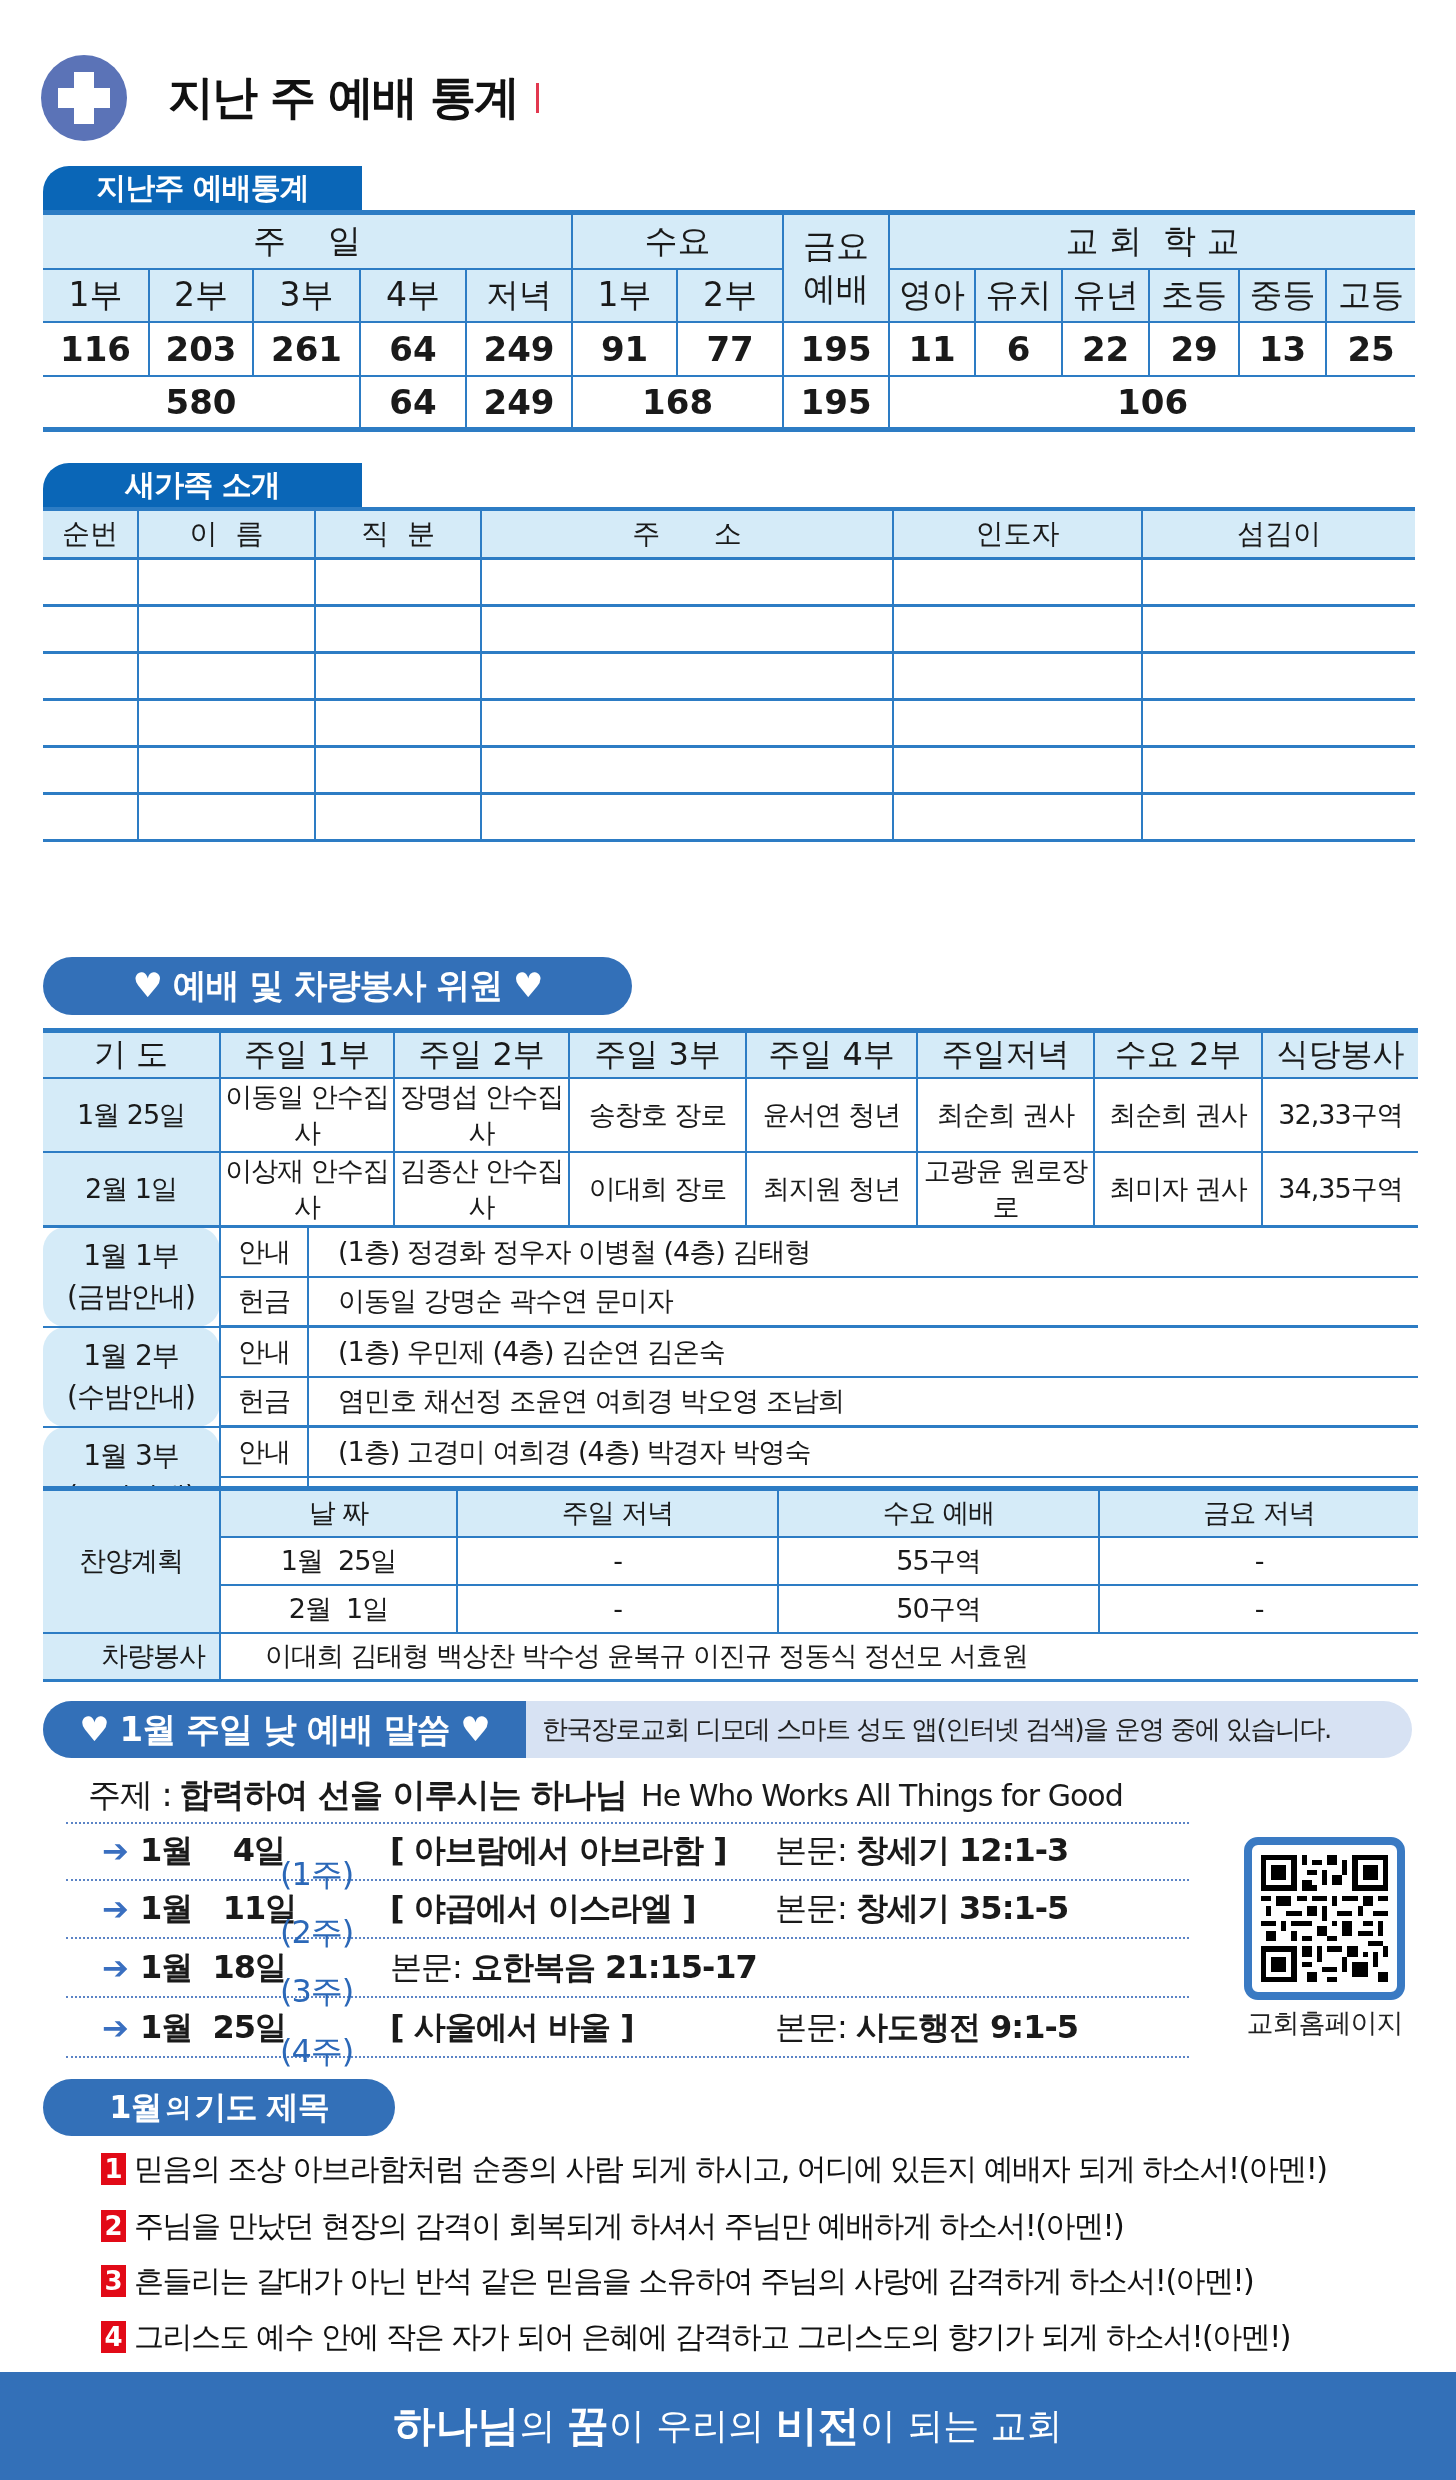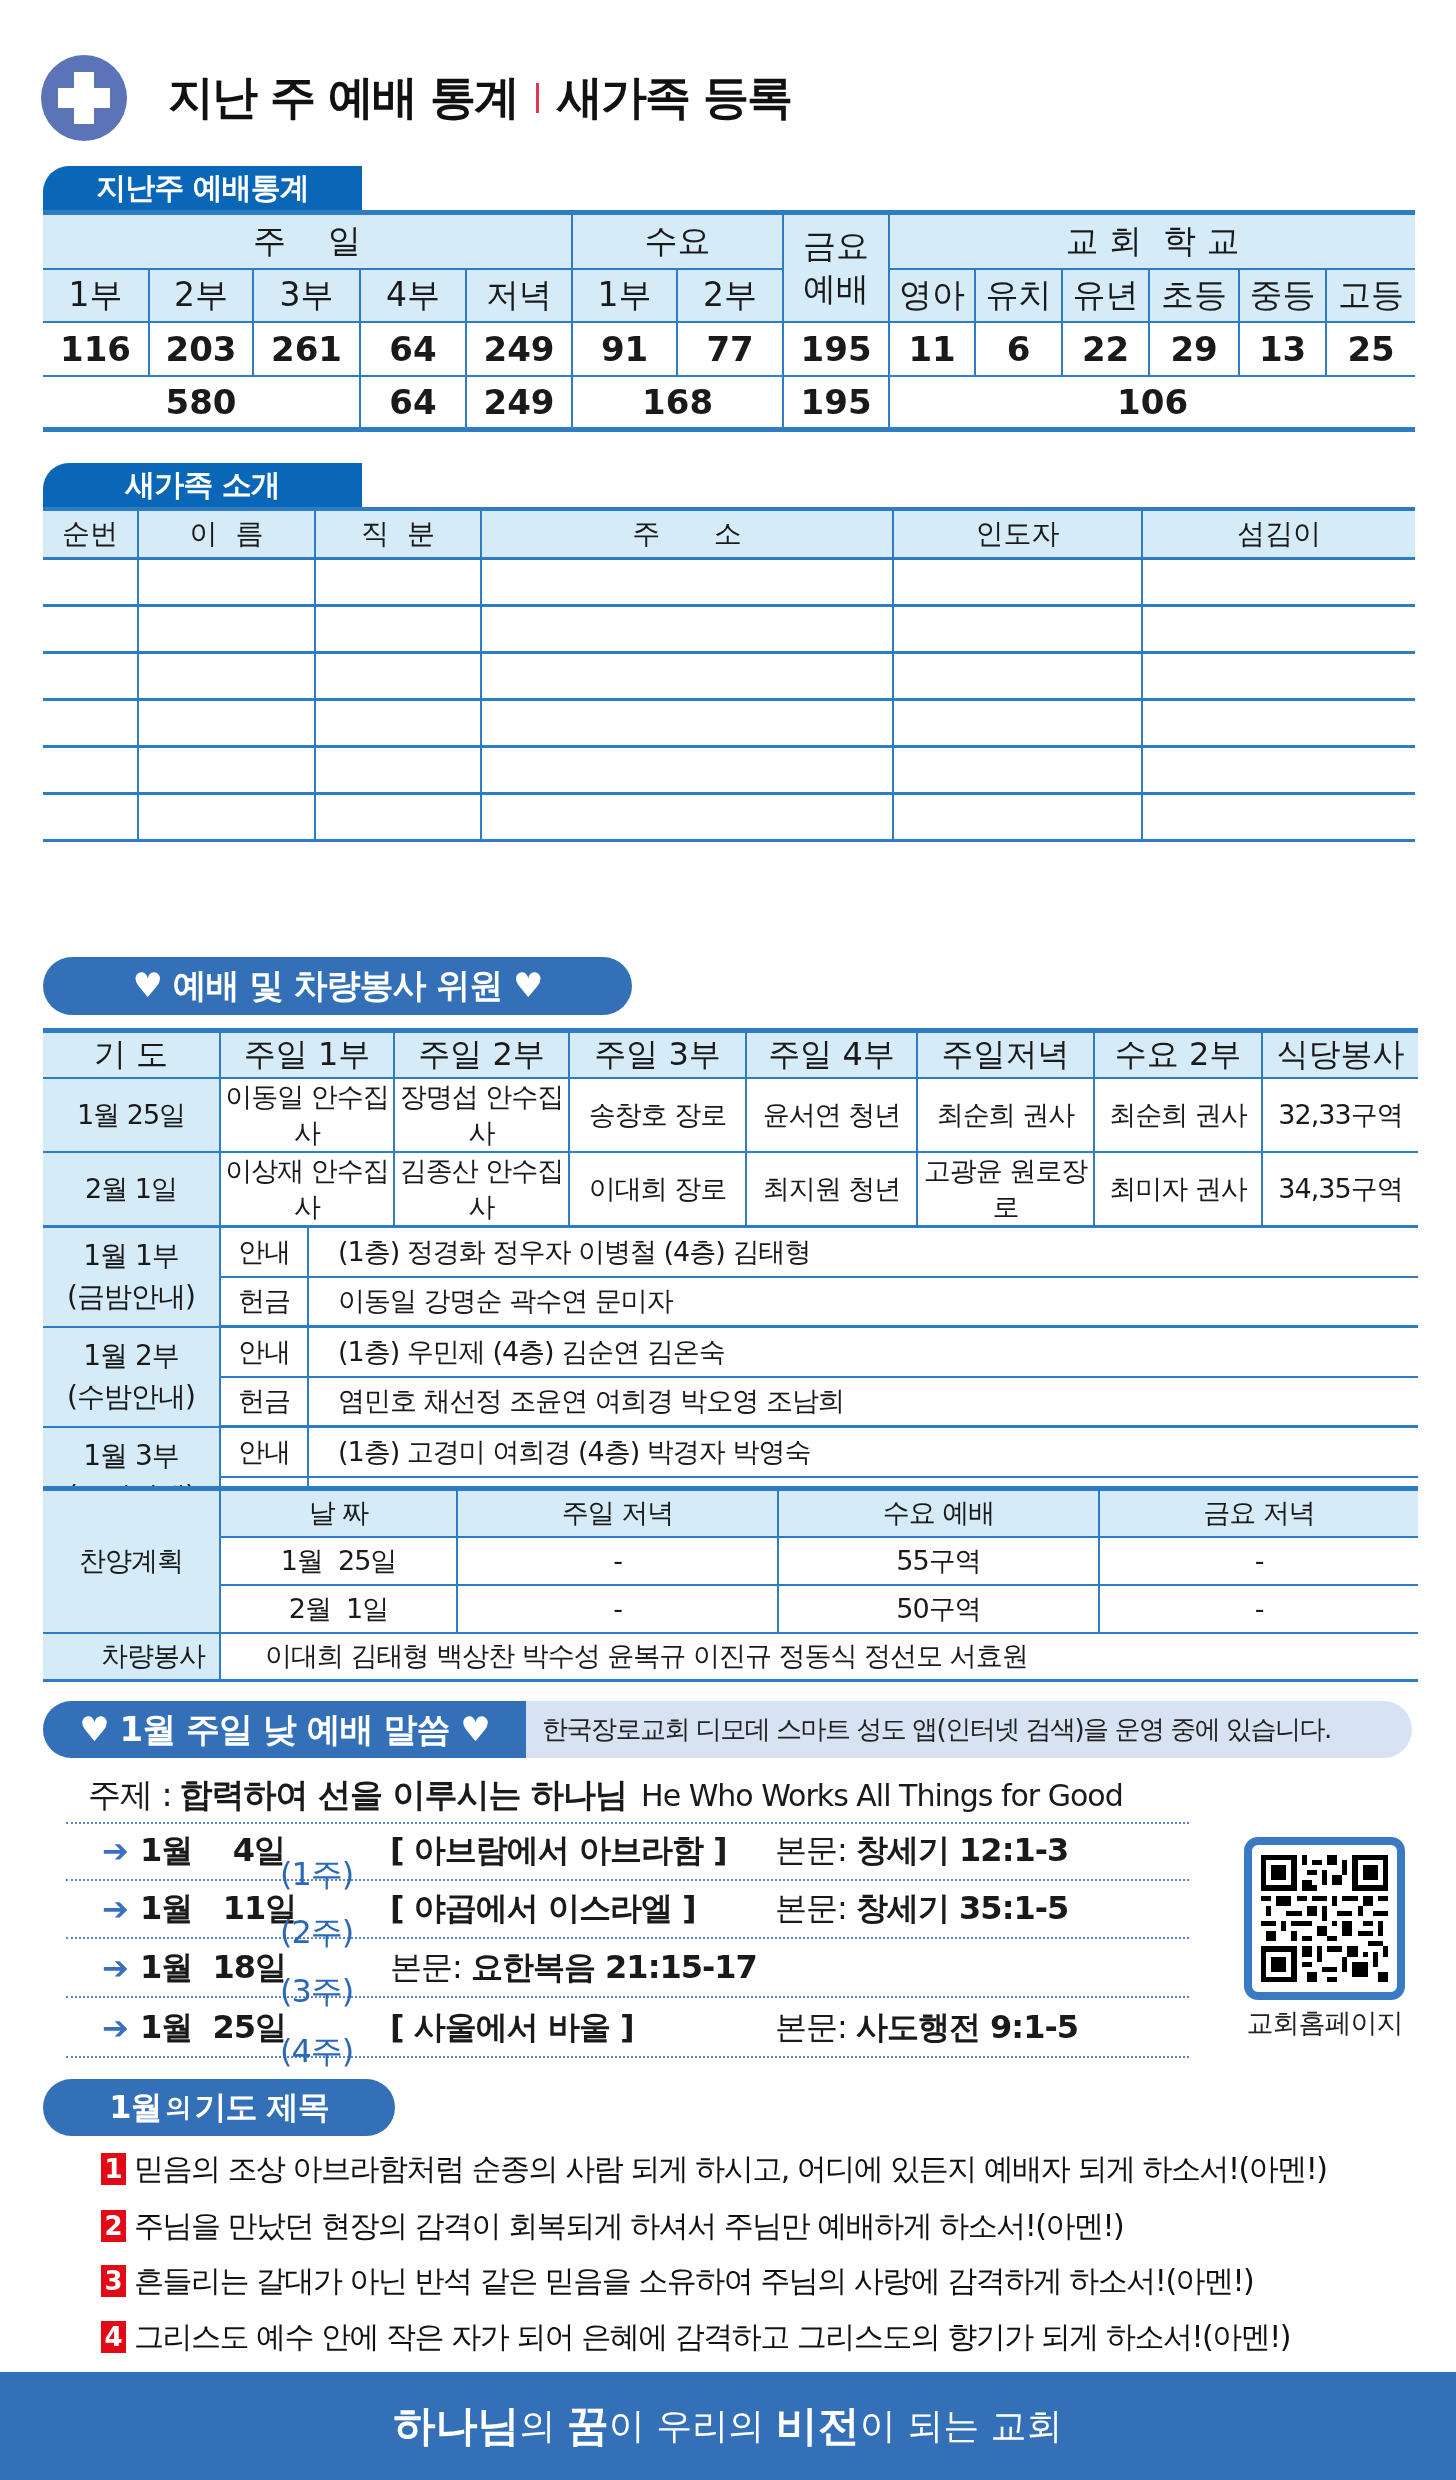--- a/index.html
+++ b/index.html
@@ -44,21 +44,21 @@
   #newfam tr:last-child td { border-bottom: 3px solid #2d7cc4; }
 
   
   .pill { background: #3370b8; color: #fff; font-weight: bold; display: flex; align-items: center; justify-content: center; border-radius: 30px; letter-spacing: -1px; }
 
   
   #comm { left: 43px; top: 1028px; width: 1375px; font-size: 27px; letter-spacing: -1px; }
   #comm td { border: 2px solid #2d7cc4; }
   #comm tr.h td { height: 47px; font-size: 32px; font-weight: normal; border-top: 5px solid #2d7cc4; letter-spacing: 0; }
   #comm tr.d td { height: 49px; }
-  #comm tr.g td { height: 50px; }
+  #comm tr.g td { height: 50px; border-radius: 23px; }
   #comm td:first-child { border-left: none; }
   #comm td:last-child { border-right: none; }
   #comm td.lab { font-size: 28px; line-height: 1.45; }
   #comm td.sub { border-right: 2px dotted #2d7cc4; text-align: center; }
   #comm td.names { text-align: left; padding-left: 29px; border-right: none; }
   #comm tr.grpend td { border-bottom: 3px solid #2d7cc4; }
   #comm tr:last-child td { border-bottom: 4px solid #2d7cc4; }
 
   
   #praise { left: 43px; top: 1486px; width: 1375px; font-size: 27px; letter-spacing: -1px; }
@@ -103,21 +103,20 @@
 </head>
 <body>
 
 <div id="hdr-icon" class="abs">
     <div class="v"></div>
     <div class="h"></div>
   </div>
 <div id="hdr-title" class="abs">
   <span>지난 주 예배 통계</span>
   <span class="sep"></span>
-  <span>새가족 등록</span>
 </div>
 
 <div class="abs tab" style="left:43px;top:166px;width:319px;height:44px;">지난주 예배통계</div>
 <table id="stats" class="abs">
   <colgroup>
     <col style="width:106px">
       <col style="width:104px">
       <col style="width:107px">
       <col style="width:106px">
       <col style="width:106px">

